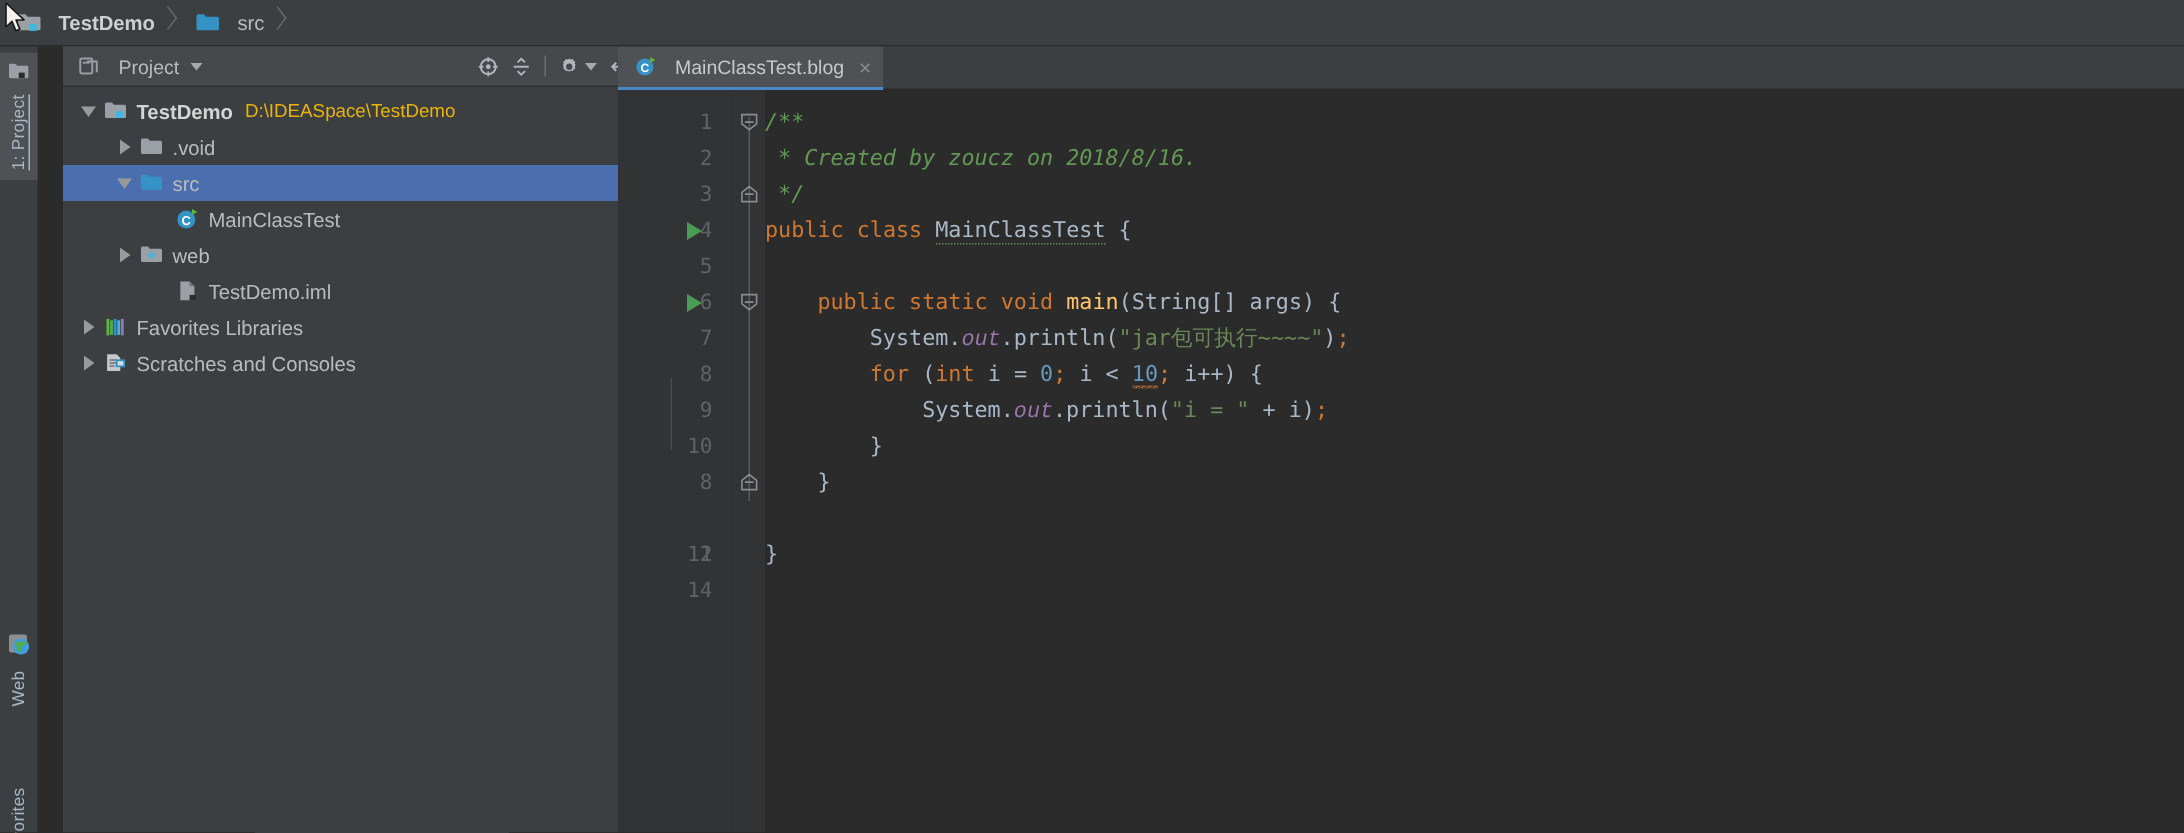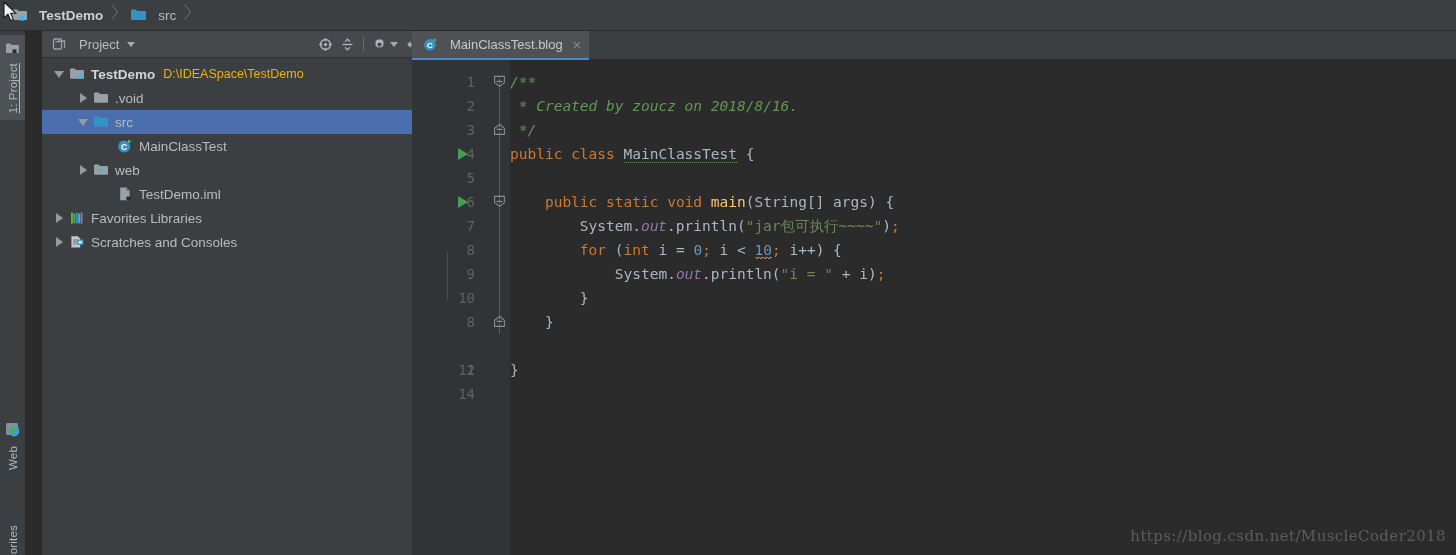--- a/index.html
+++ b/index.html
@@ -428,15 +428,14 @@
         <div class="fold-mark" style="top: 135px;"><svg width="13" height="13" viewBox="0 0 13 13">
             <path d="M1.6 1.4h9.8v6.2L6.5 11.4 1.6 7.6z" fill="none" stroke="#8a8d8f" stroke-width="1.1"></path>
             <path d="M3.6 6.4h5.8" stroke="#8a8d8f" stroke-width="1.2"></path>
           </svg></div>
         <div class="fold-mark" style="top: 255px;"><svg width="13" height="13" viewBox="0 0 13 13">
             <path d="M1.6 11.4h9.8V5.2L6.5 1.4 1.6 5.2z" fill="none" stroke="#8a8d8f" stroke-width="1.1"></path>
             <path d="M3.6 6.4h5.8" stroke="#8a8d8f" stroke-width="1.2"></path>
           </svg></div>
       </div>
 
-    <div id="watermark">https://blog.csdn.net/MuscleCoder2018</div>
   </div>
 </div>
 
 </body></html>

